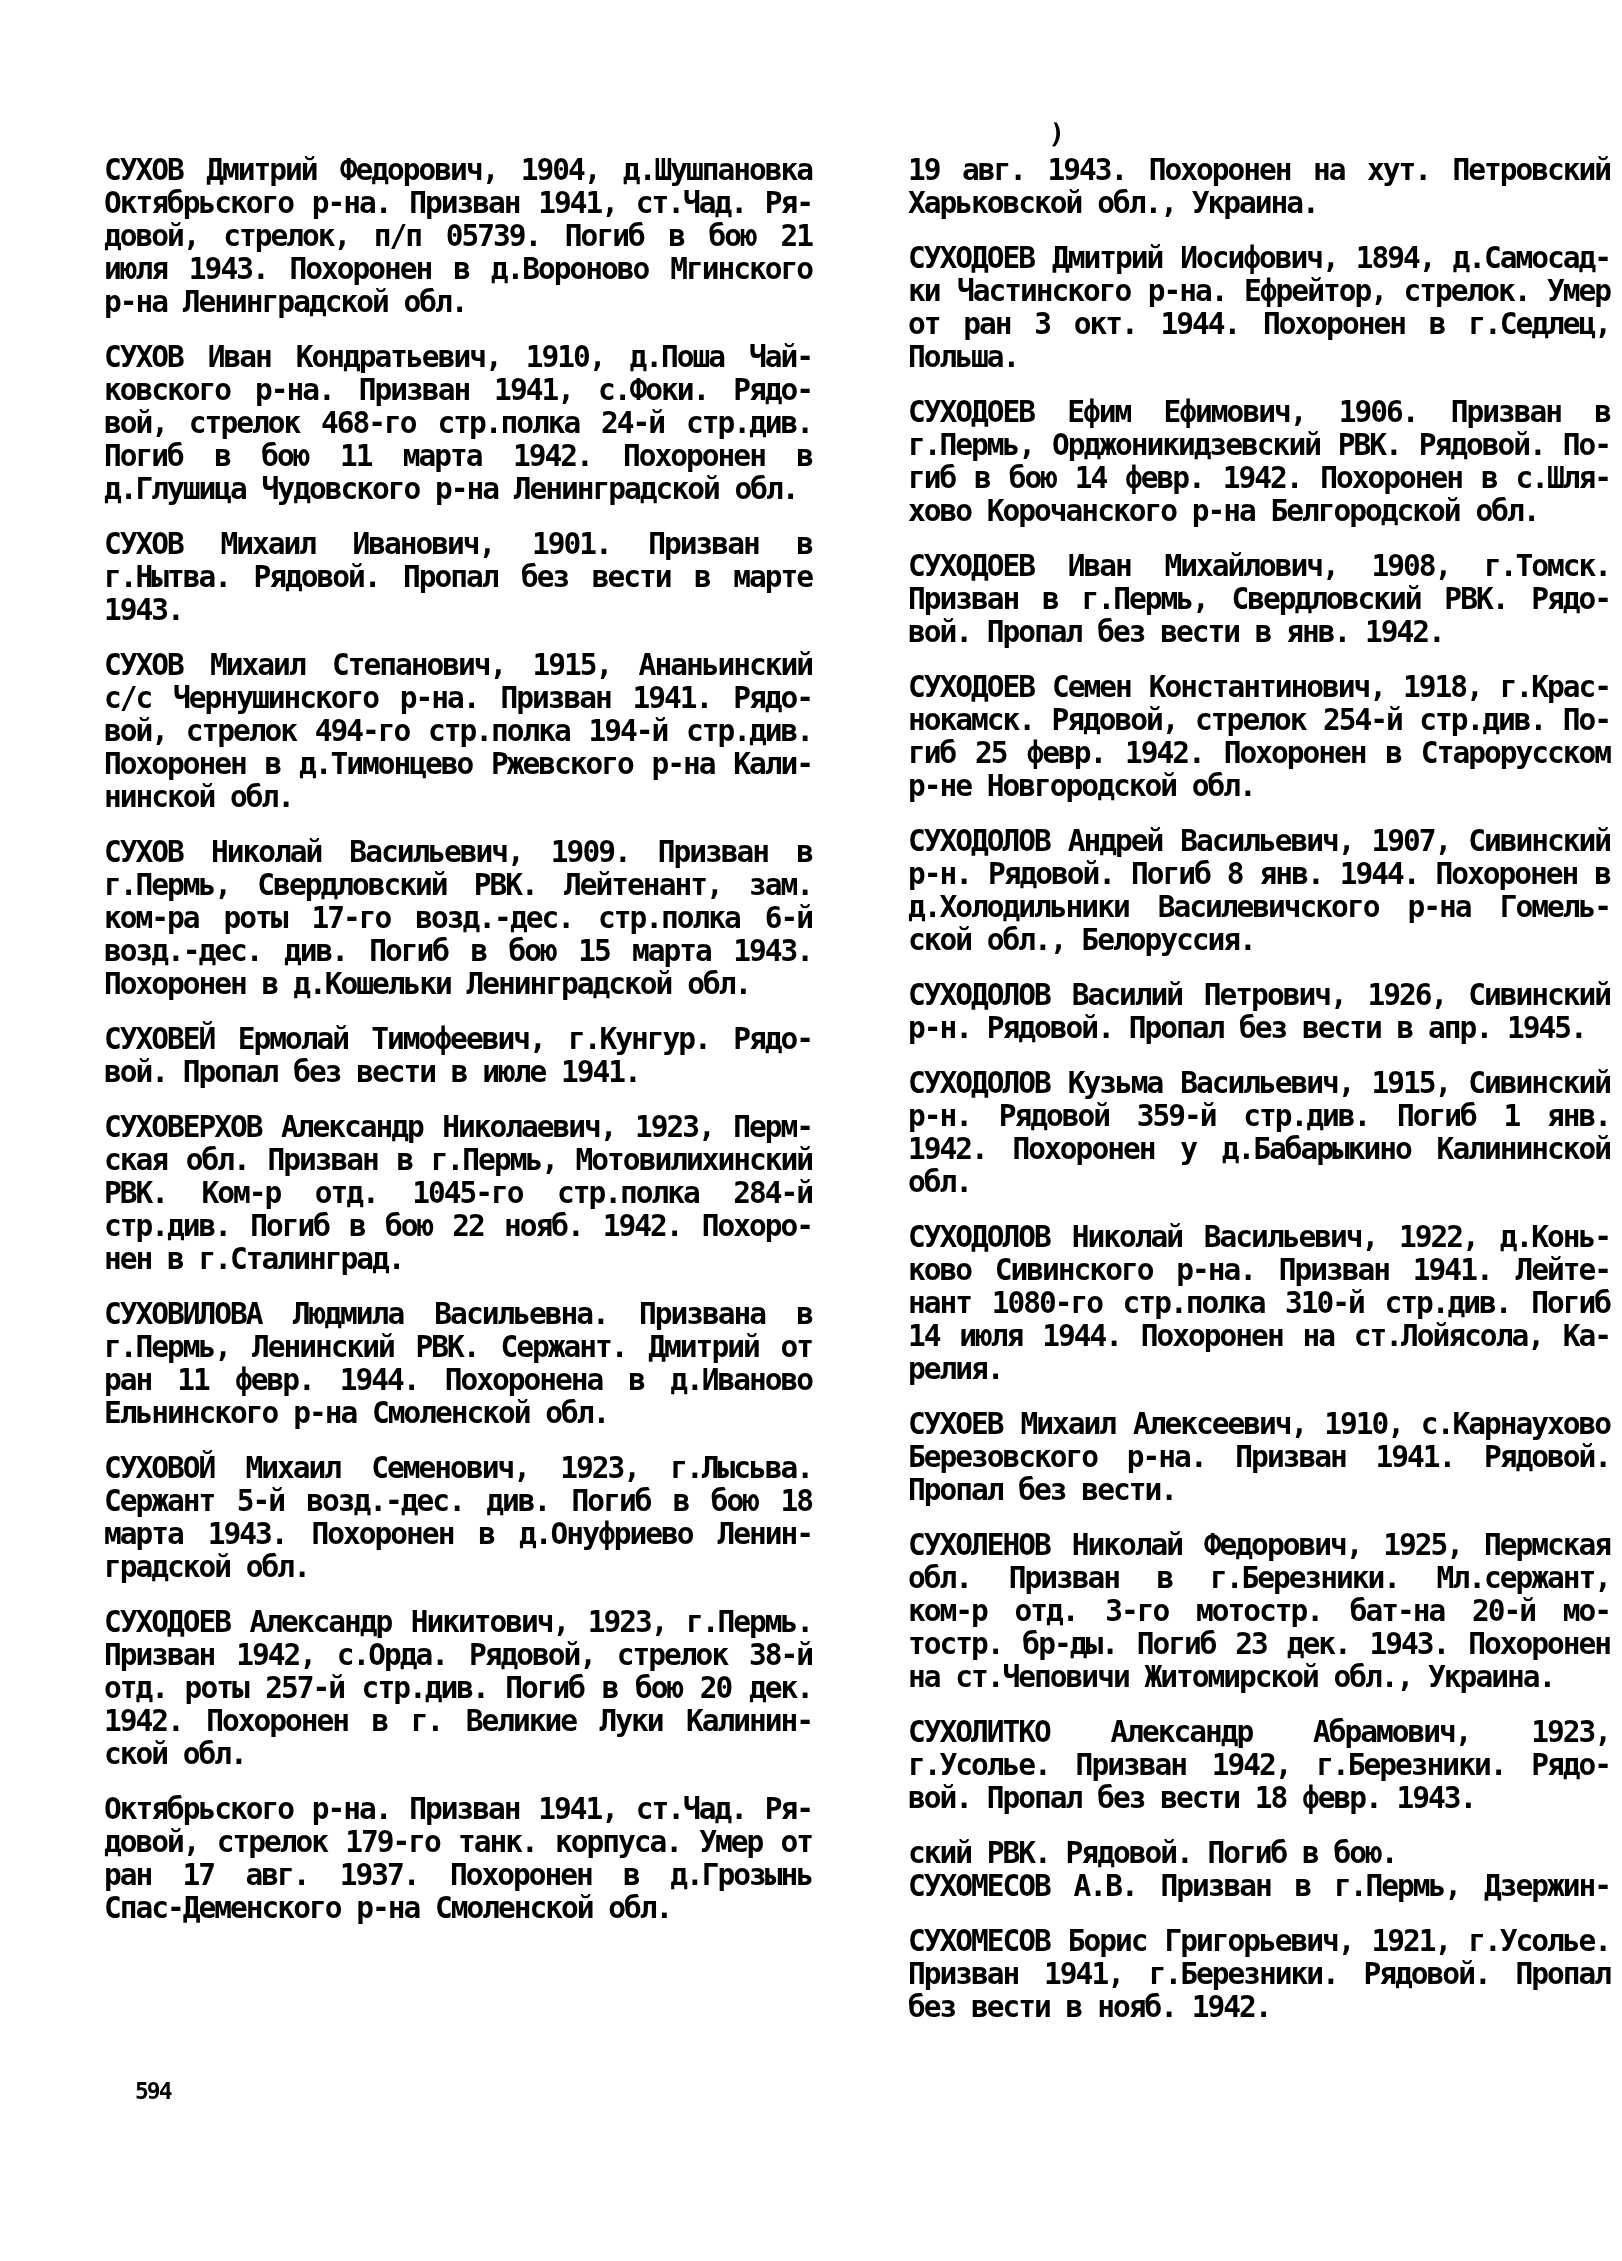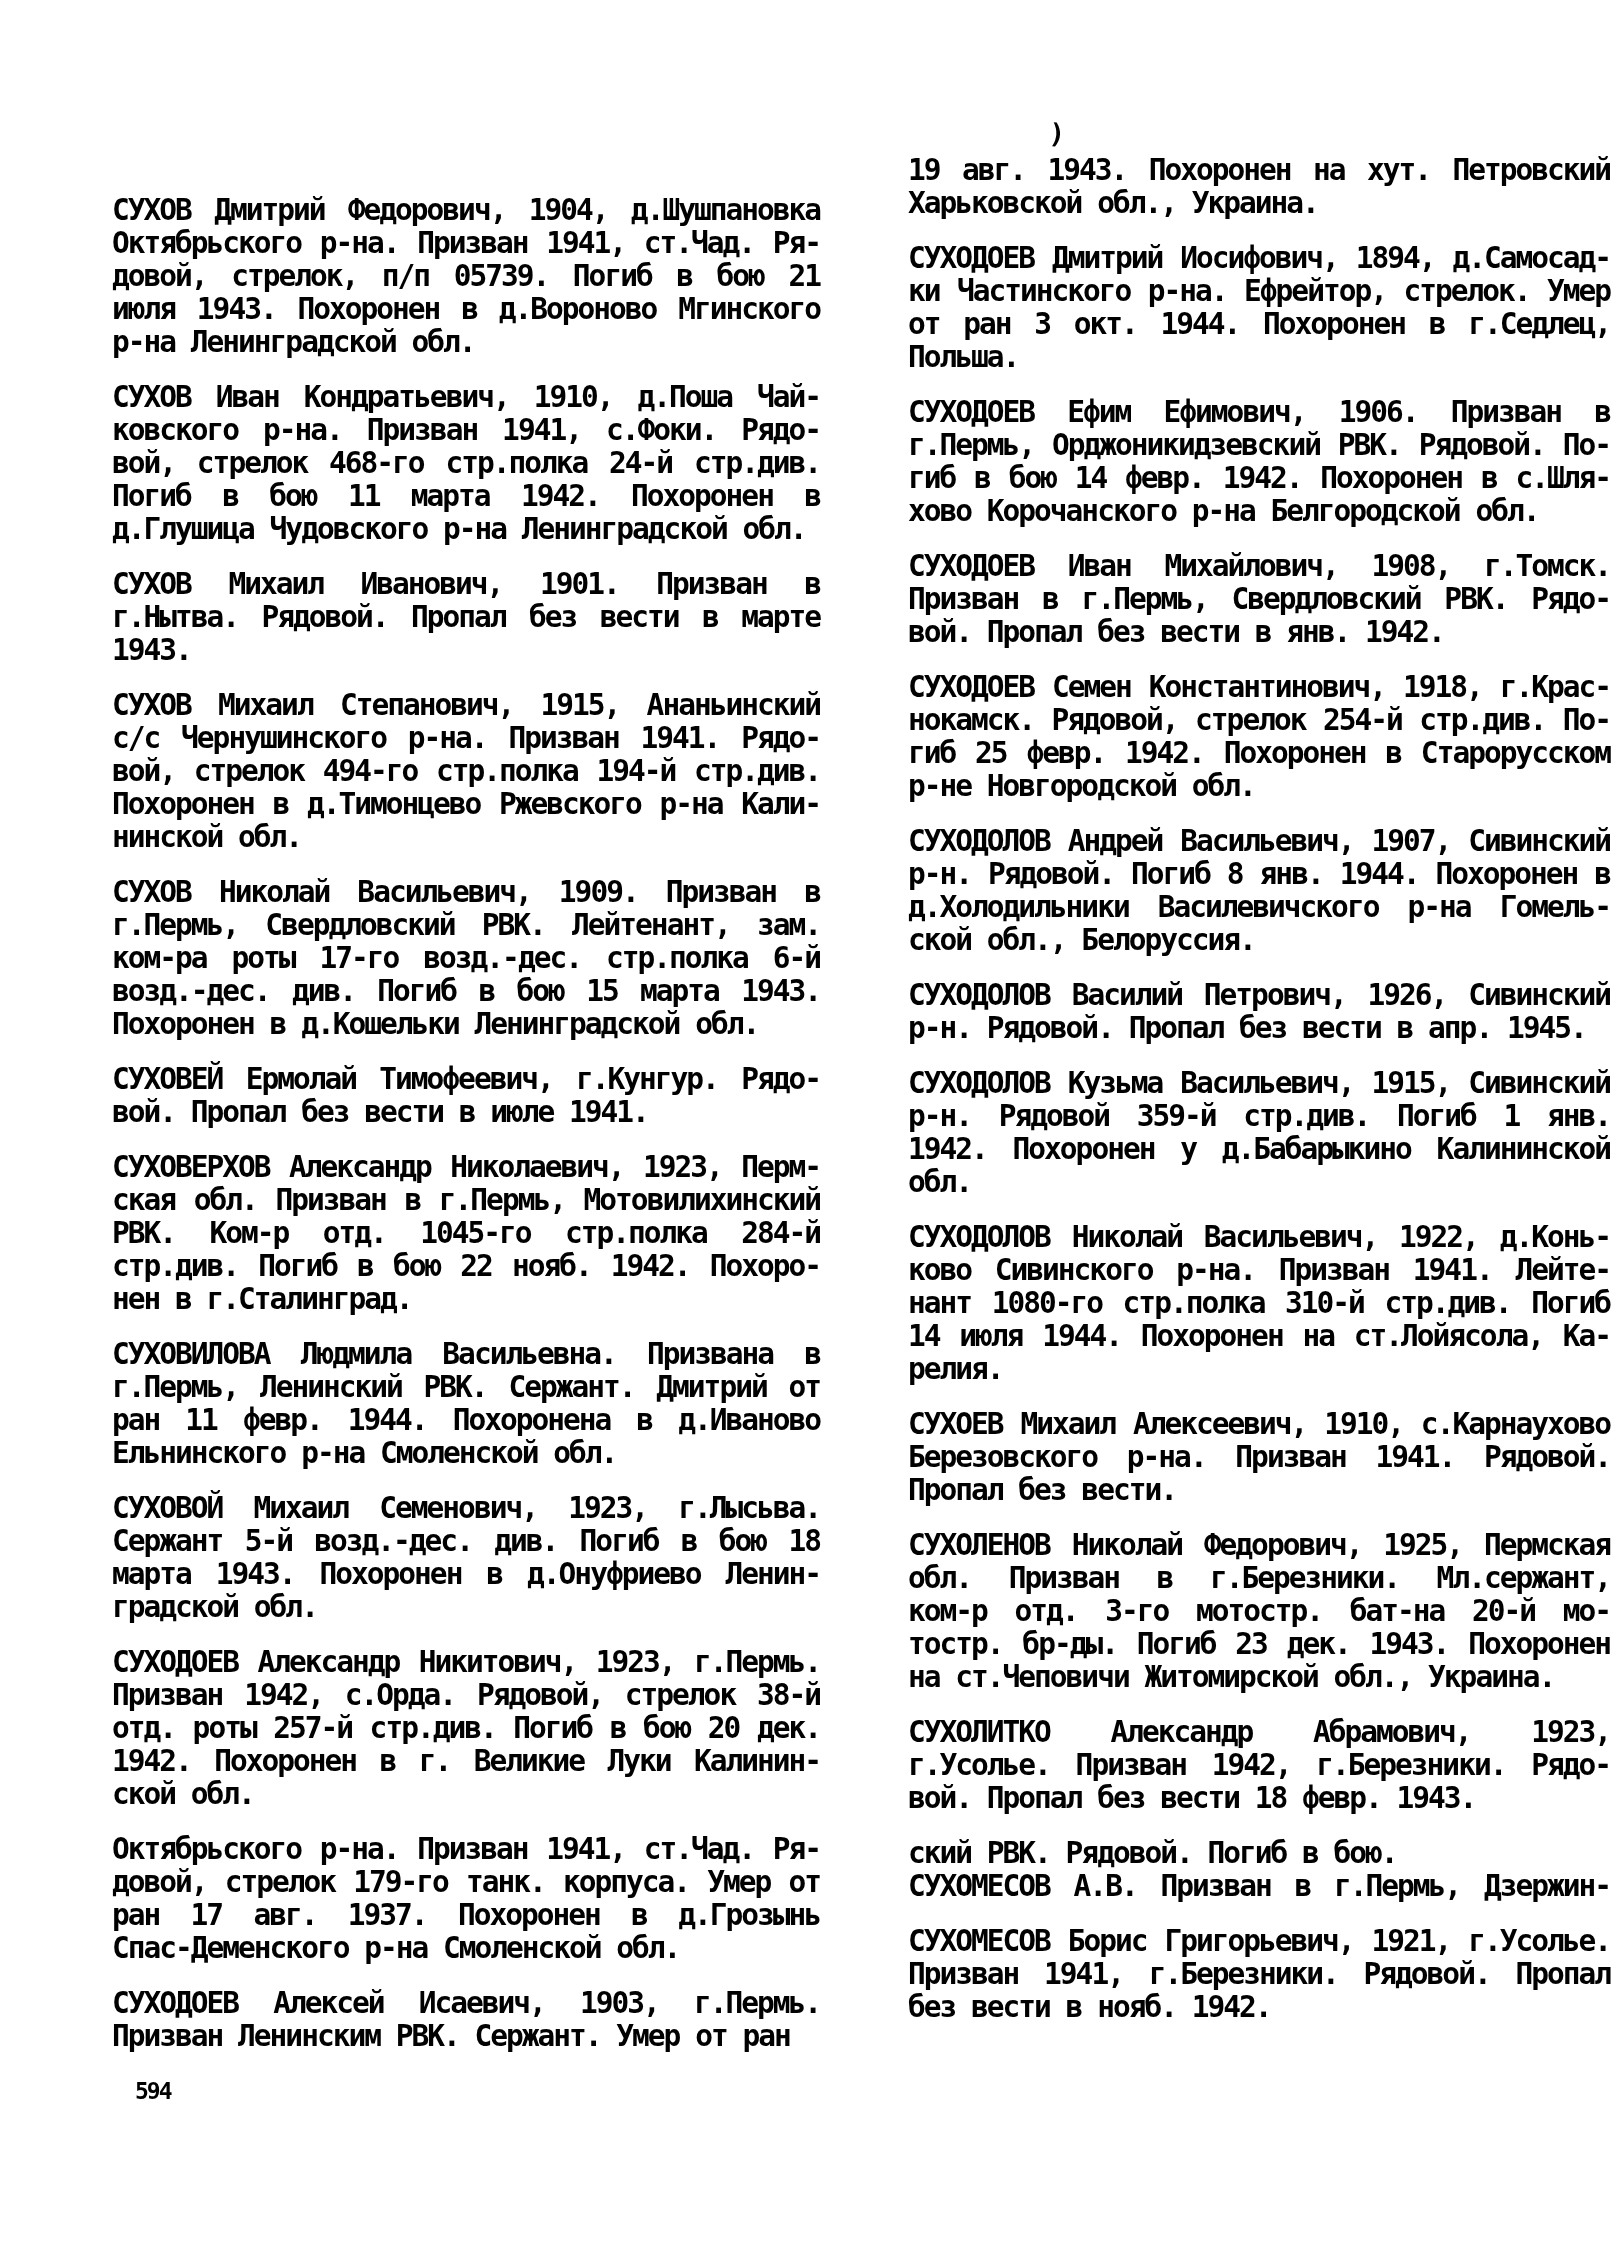--- a/index.html
+++ b/index.html
@@ -15,23 +15,22 @@
     background: #ffffff;
     color: #000000;
     font-family: "DejaVu Sans Mono", "Liberation Mono", monospace;
     font-weight: bold;
   }
   .column {
     position: absolute;
     top: 154px;
   }
   .column.left {
-    left: 112px;
+    left: 104px;
     width: 708px;
-    margin-top: 40px;
   }
   .column.right {
     left: 908px;
     width: 702px;
   }
   .entry {
     margin: 0 0 22px 0;
     font-size: 29.5px;
     letter-spacing: -2px;
     line-height: 33px;
@@ -129,24 +128,20 @@
         <div class="line">отд. роты 257-й стр.див. Погиб в бою 20 дек.</div>
         <div class="line">1942. Похоронен в г. Великие Луки Калинин-</div>
         <div class="line last">ской обл.</div>
       </div>
       <div class="entry">
         <div class="line">Октябрьского р-на. Призван 1941, ст.Чад. Ря-</div>
         <div class="line">довой, стрелок 179-го танк. корпуса. Умер от</div>
         <div class="line">ран 17 авг. 1937. Похоронен в д.Грозынь</div>
         <div class="line last">Спас-Деменского р-на Смоленской обл.</div>
       </div>
-      <div class="entry">
-        <div class="line">СУХОДОЕВ Алексей Исаевич, 1903, г.Пермь.</div>
-        <div class="line last">Призван Ленинским РВК. Сержант. Умер от ран</div>
-      </div>
     </div>
   <div class="column right">
       <div class="entry">
         <div class="line">19 авг. 1943. Похоронен на хут. Петровский</div>
         <div class="line last">Харьковской обл., Украина.</div>
       </div>
       <div class="entry">
         <div class="line">СУХОДОЕВ Дмитрий Иосифович, 1894, д.Самосад-</div>
         <div class="line">ки Частинского р-на. Ефрейтор, стрелок. Умер</div>
         <div class="line">от ран 3 окт. 1944. Похоронен в г.Седлец,</div>

